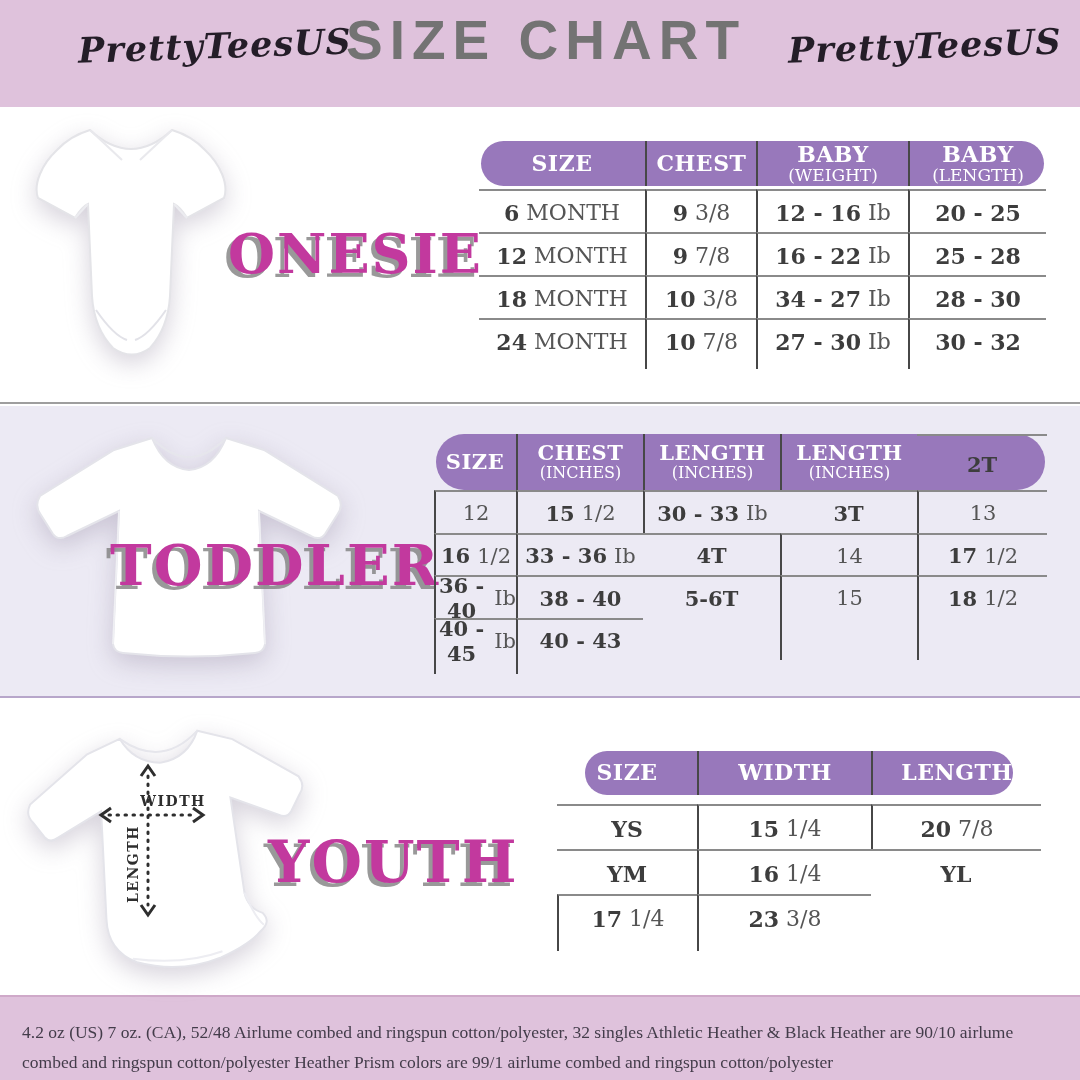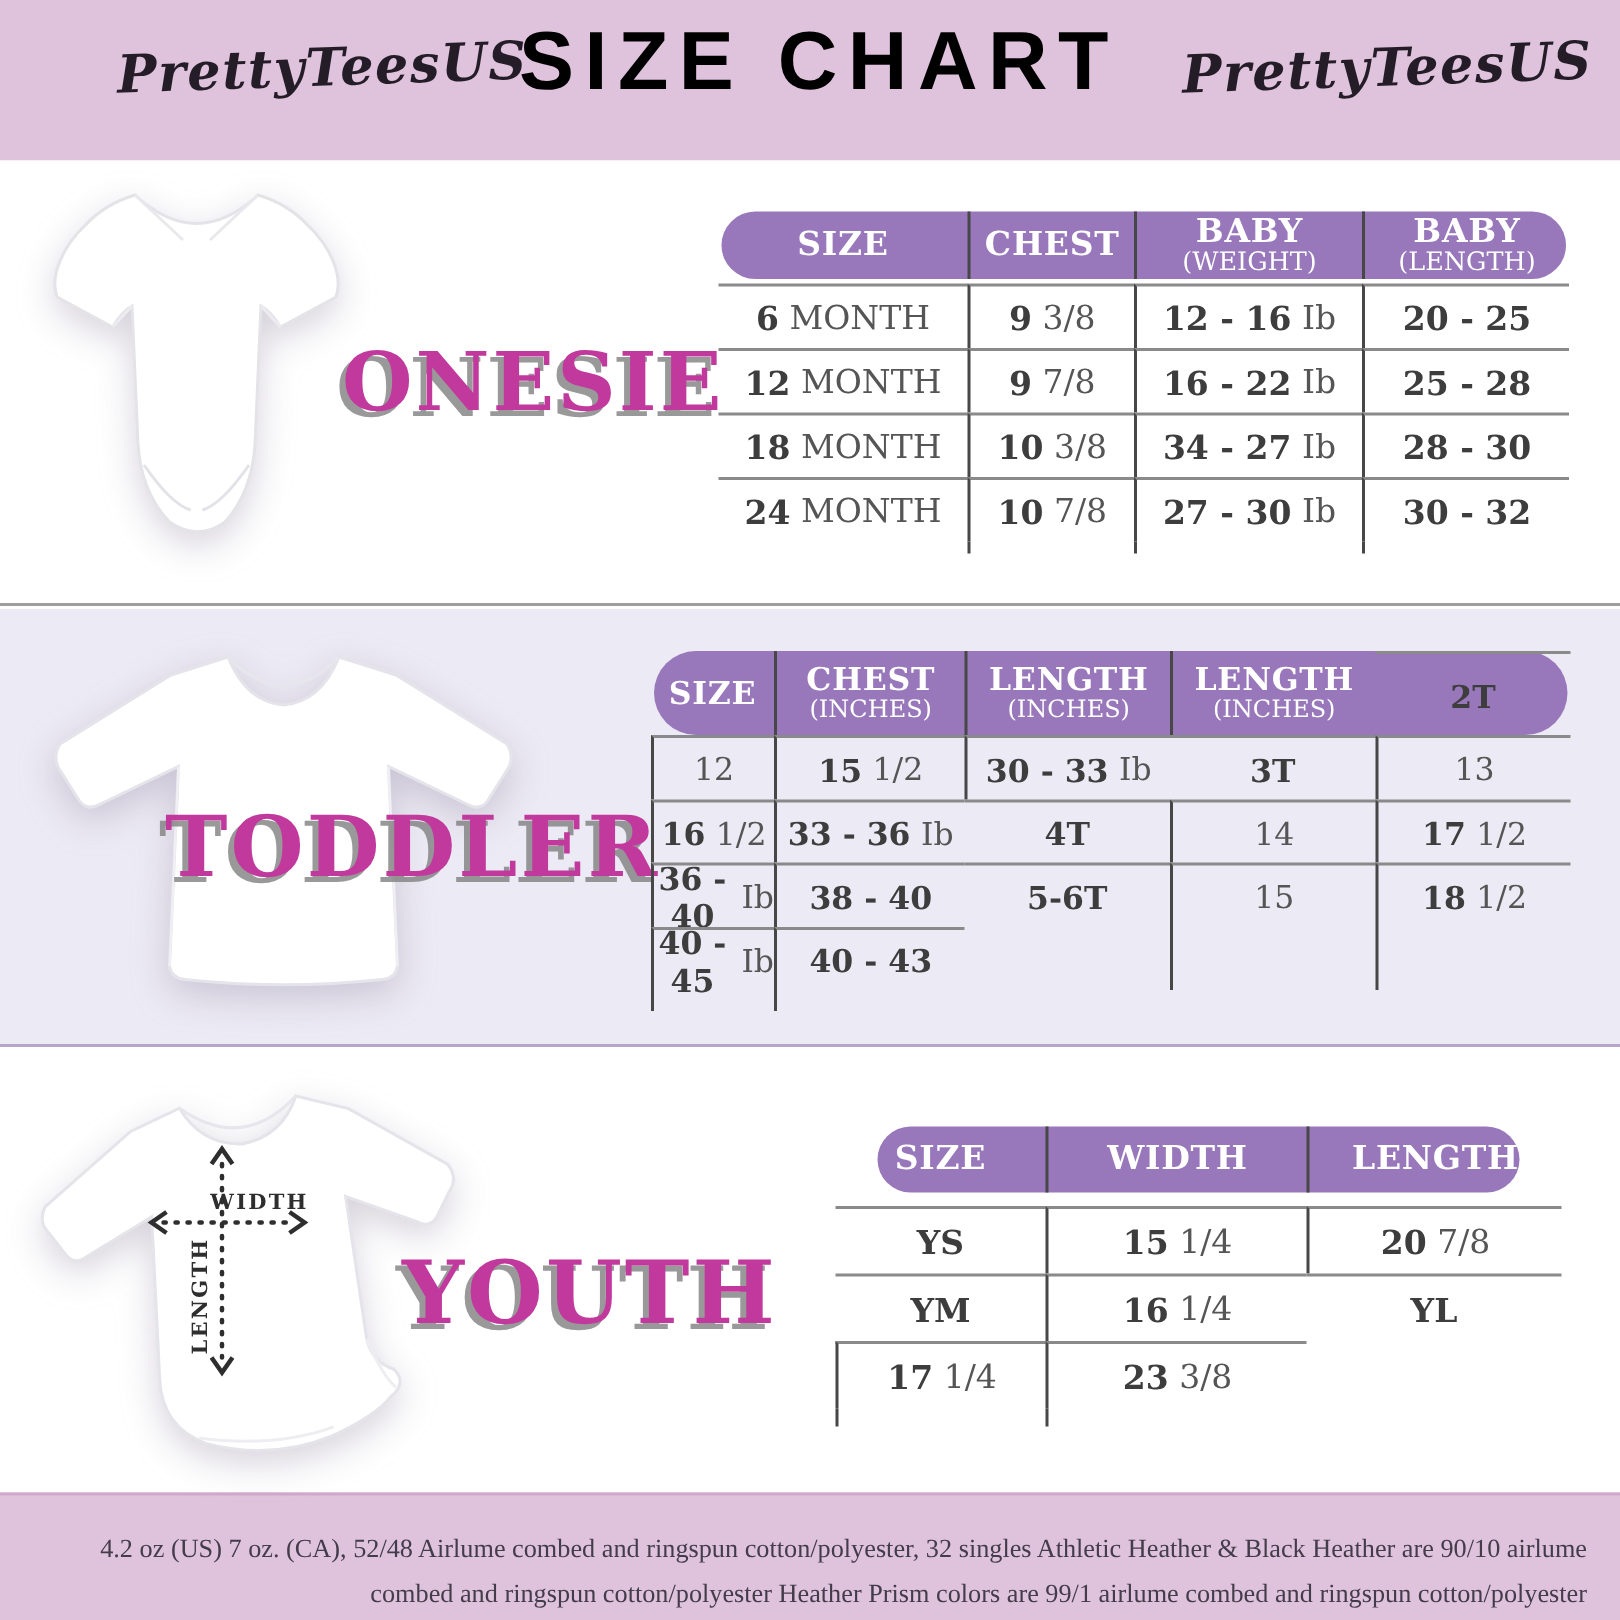--- a/index.html
+++ b/index.html
@@ -17,21 +17,21 @@
   .sec-toddler{position:absolute;left:0;top:406px;width:1080px;height:292px;background:var(--toddler-bg);border-bottom:2px solid #b7a6ca;}
   .sec-youth{position:absolute;left:0;top:700px;width:1080px;height:295px;background:#fff;}
   .band-bottom{position:absolute;left:0;top:995px;width:1080px;height:85px;background:var(--band);border-top:2px solid #cfa9c9;}
 
   
   .brand{position:absolute;top:26px;width:220px;font-family:"DejaVu Serif",serif;font-style:italic;font-weight:bold;
          font-size:35px;color:#241d28;text-align:center;letter-spacing:1px;transform:rotate(-2deg);}
   .brand.left{left:78px;}
   .brand.right{left:788px;}
   .title-wrap{position:absolute;left:300px;top:8px;width:492px;text-align:center;}
-  .main-title{font-family:"Liberation Sans",sans-serif;font-weight:900;font-size:55px;letter-spacing:7px;color:#000000;}
+  .main-title{font-family:"Liberation Sans",sans-serif;font-weight:900;font-size:55px;letter-spacing:7px;color:#737373;}
   .sub-title{font-family:"Liberation Serif",serif;font-weight:bold;font-size:23px;letter-spacing:.5px;color:#171717;margin-top:2px;}
 
   
   .garment{position:absolute;filter:drop-shadow(0 8px 12px rgba(140,130,155,.35));}
   .garment path{vector-effect:non-scaling-stroke;}
 
   
   .sec-label{position:absolute;font-family:"DejaVu Serif",serif;font-weight:bold;color:var(--magenta);
              letter-spacing:2px;text-shadow:-4px 4px 0 rgba(128,128,128,.8);white-space:nowrap;}
   .lbl-onesie{left:228px;top:222px;font-size:54px;}
@@ -47,21 +47,21 @@
   .size-table .dc{flex-direction:row;gap:7px;border-top:2px solid var(--line-light);align-items:baseline;
                   justify-content:center;padding-top:2px;align-items:center;}
   .size-table .hc .t{color:#fff;font-weight:bold;letter-spacing:.5px;line-height:1.05;}
   .size-table .hc .s{color:#fff;font-weight:bold;line-height:1.1;}
   .size-table .hc .s.paren{font-weight:normal;}
   .size-table .cb{font-weight:bold;color:var(--cell-b);}
   .size-table .cn{font-weight:normal;color:var(--cell-n);}
   .size-table .sc{border-top:none;}
 
   
-  .footer-text{position:absolute;left:22px;top:1018px;width:1036px;text-align:right;
+  .footer-text{position:absolute;left:22px;top:1018px;width:1036px;text-align:left;
                font-family:"Liberation Serif",serif;font-size:17.5px;line-height:1.7;color:#433c4a;}
 </style>
 </head>
 <body>
 
 <div id="page">
 
   <div class="band-top"></div>
   <div class="brand left">PrettyTeesUS</div>
   <div class="title-wrap">

